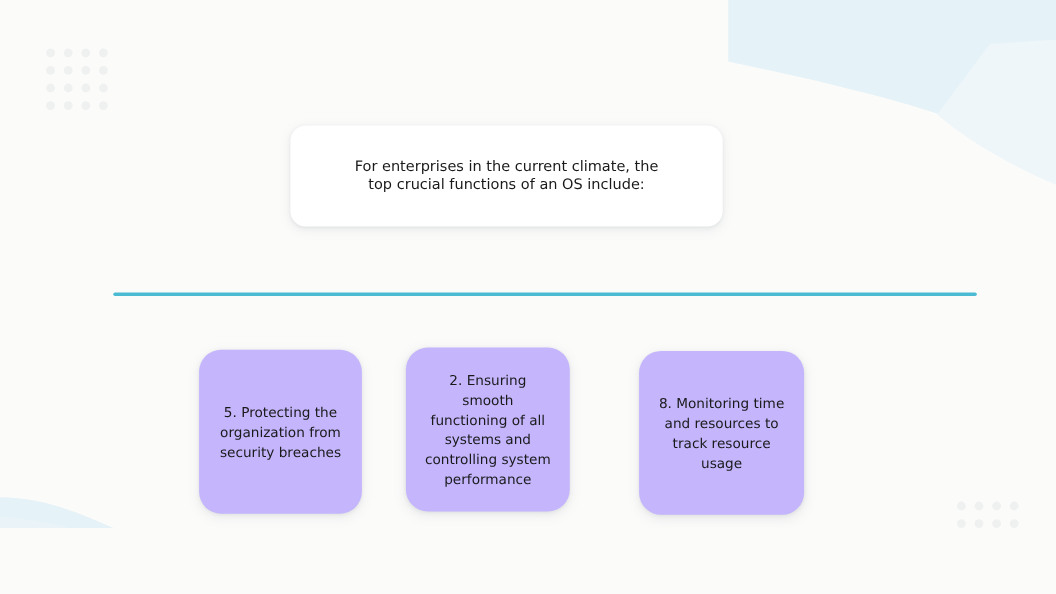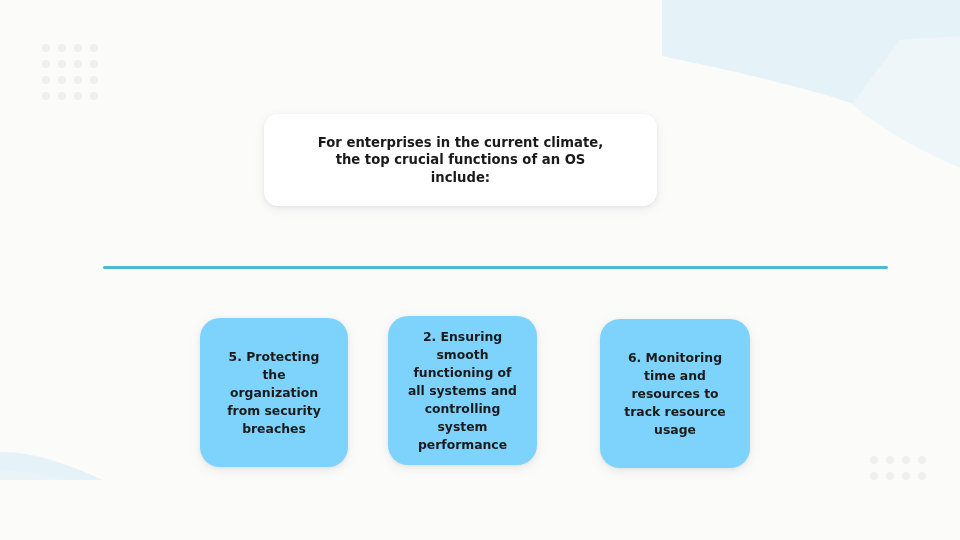--- a/index.html
+++ b/index.html
@@ -16,21 +16,20 @@
   }
 
   #slide {
     position: absolute;
     left: 0;
     top: 0;
     width: 960px;
     height: 480px;
     background: #fbfbfa;
     overflow: hidden;
-    font-weight: bold;
   }
 
   
   .bg-layer {
     position: absolute;
     left: 0;
     top: 0;
     width: 960px;
     height: 540px;
     pointer-events: none;
@@ -91,28 +90,27 @@
     top: 266px;
     width: 785px;
     height: 3px;
     background: #4bbbd3;
     border-radius: 2px;
   }
 
   
   .item-card {
     position: absolute;
-    background: #7dd3fc;
+    background: #c4b5fd;
     border-radius: 20px;
     box-shadow: 0 3px 11px rgba(120, 128, 136, 0.15),
                 0 1px 3px rgba(120, 128, 136, 0.10);
     display: flex;
     align-items: center;
     justify-content: center;
-    margin-left: 19px;
   }
   .item-card .item-text {
     font-size: 12.4px;
     line-height: 18px;
     color: #1a1a1a;
     text-align: center;
     white-space: pre-line;
   }
   #item-card-1 {
     left: 181px;
@@ -194,16 +192,16 @@
 
   <div class="item-card" id="item-card-1">
     <div class="item-text">5. Protecting the organization from security breaches</div>
   </div>
 
   <div class="item-card" id="item-card-2">
     <div class="item-text">2. Ensuring smooth functioning of all systems and controlling system performance</div>
   </div>
 
   <div class="item-card" id="item-card-3">
-    <div class="item-text">6. Monitoring time and resources to track resource usage</div>
+    <div class="item-text">8. Monitoring time and resources to track resource usage</div>
   </div>
 
 </div>
 
 </body></html>

